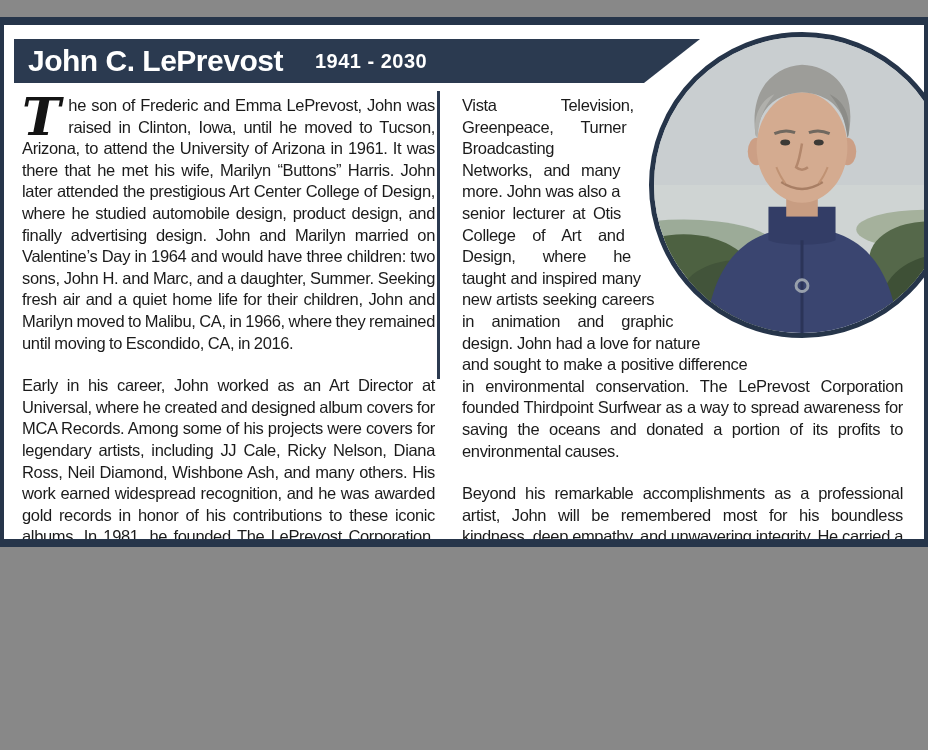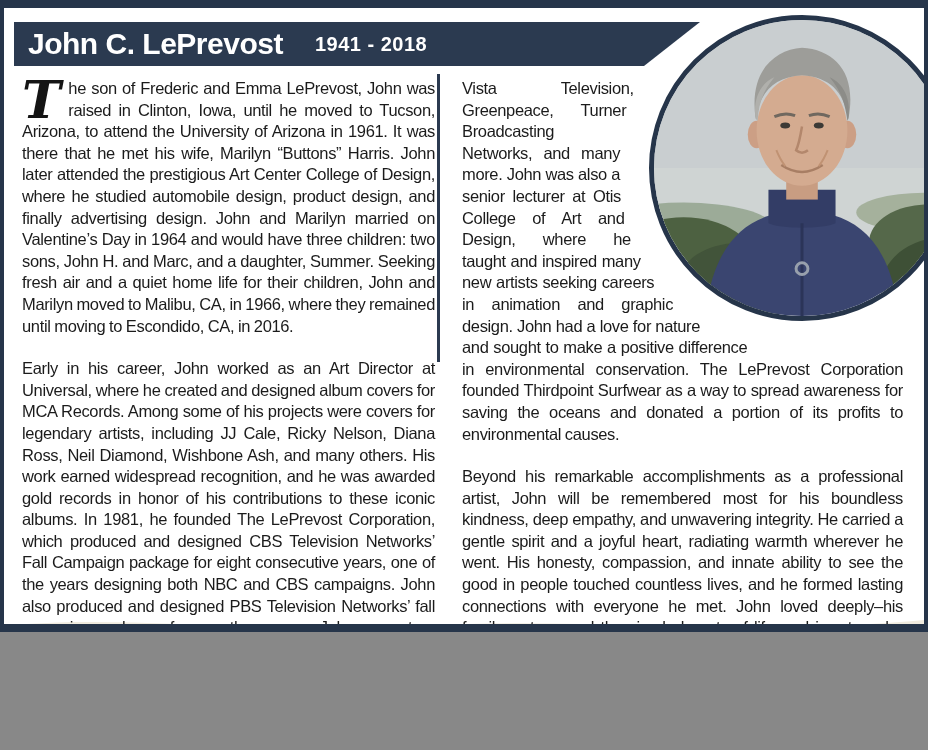--- a/index.html
+++ b/index.html
@@ -1,20 +1,20 @@
 <!DOCTYPE html>
 <html><head>
 <meta charset="utf-8">
 <style>
   html,body { margin:0; padding:0; background:#888; }
   .page {
     position:relative;
-    width:928px; height:632px;
+    width:928px; height:530px;
     box-sizing:border-box;
-    margin:0 auto;
+    margin:17px auto;
     background:#ffffff;
     border:8px solid #26354a;
     border-left-width:4px; border-right-width:4px;
     overflow:hidden;
     font-family:"Liberation Sans", sans-serif;
   }
   .beach-bg { position:absolute; left:0; top:0; z-index:0; }
 
   .header-bar {
     position:absolute; left:10px; top:14px;
@@ -97,21 +97,21 @@
     <path d="M0,618 C120,605 260,628 420,618 C580,608 720,630 920,612 L920,734 L0,734 Z" fill="#f0ebdf"></path>
     <path d="M0,652 C140,638 300,664 470,650 C640,636 790,662 920,646 L920,734 L0,734 Z" fill="#e3dbc9"></path>
     <path d="M0,648 C130,636 290,660 460,647 L460,660 C300,672 140,648 0,662 Z" fill="#fbfaf6" opacity="0.9"></path>
     <path d="M0,688 C110,672 240,700 360,692 C420,688 450,694 470,700 L470,734 L0,734 Z" fill="#c9c3b6"></path>
     <path d="M0,684 C110,668 250,698 470,694 L470,701 C250,707 110,676 0,692 Z" fill="#ffffff" opacity="0.85"></path>
     <path d="M470,712 C620,702 780,716 920,706 L920,734 L470,734 Z" fill="#d8d0be" opacity="0.7"></path>
   </svg>
 
   <div class="header-bar">
     <span class="header-name">John C. LePrevost</span>
-    <span class="header-years">1941 - 2018</span>
+    <span class="header-years">1941 - 2030</span>
   </div>
 
   <div class="col-divider"></div>
 
   <div class="photo-wrap">
     <svg viewBox="0 0 300 300" preserveAspectRatio="xMidYMid slice">
       <rect width="300" height="300" fill="#c9ced0"></rect>
       <rect y="150" width="300" height="70" fill="#d6d9d6" opacity="0.5"></rect>
       <ellipse cx="30" cy="210" rx="90" ry="25" fill="#8fa089" opacity="0.8"></ellipse>
       <ellipse cx="275" cy="195" rx="70" ry="20" fill="#9aa78f" opacity="0.8"></ellipse>

